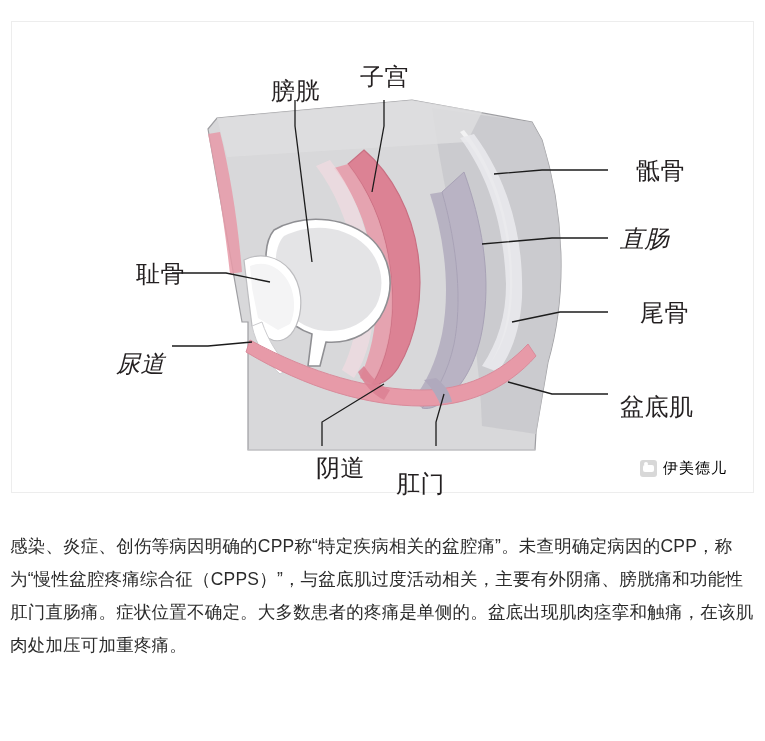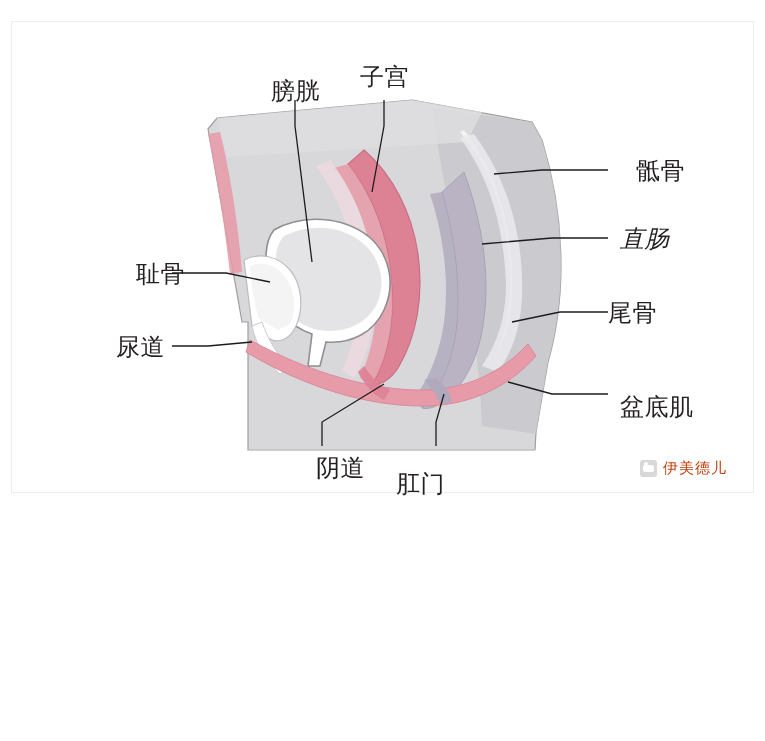--- a/index.html
+++ b/index.html
@@ -43,21 +43,21 @@
     white-space: nowrap;
     letter-spacing: 0.5px;
   }
   .watermark {
     position: absolute;
     right: 26px;
     bottom: 14px;
     display: flex;
     align-items: center;
     gap: 6px;
-    color: #c2410c;
+    color: #000000;
     font-size: 15px;
     letter-spacing: 1px;
   }
   .wm-icon {
     width: 17px;
     height: 17px;
     border-radius: 3px;
     background: #d8d8d8;
     position: relative;
     flex: 0 0 auto;
@@ -184,27 +184,28 @@
         <path d="M160 324 L196 324 L240 320"></path>
         <path d="M310 424 L310 400 L372 362"></path>
         <path d="M424 424 L424 400 L432 372"></path>
       </g>
     </svg>
 
     <div class="label" style="left:259px; top:57px;">膀胱</div>
     <div class="label" style="left:348px; top:43px;">子宫</div>
     <div class="label" style="left:624px; top:137px;">骶骨</div>
     <div class="label" style="left:608px; top:205px;font-style:italic;">直肠</div>
-    <div class="label" style="left:596px; top:279px;">尾骨</div>
+    <div class="label" style="left:628px; top:279px;">尾骨</div>
     <div class="label" style="left:608px; top:373px;">盆底肌</div>
     <div class="label" style="left:104px; top:240px;margin-left:20px;">耻骨</div>
-    <div class="label" style="left:104px; top:313px;">尿道</div>
+    <div class="label" style="left:104px; top:330px;font-style:italic;">尿道</div>
     <div class="label" style="left:304px; top:434px;">阴道</div>
     <div class="label" style="left:384px; top:434px;margin-top:16px;">肛门</div>
 
     <div class="watermark">
       <span class="wm-icon"></span>
       <span>伊美德儿</span>
     </div>
   </div>
 
+  <div class="body-text">感染、炎症、创伤等病因明确的CPP称“特定疾病相关的盆腔痛”。未查明确定病因的CPP，称为“慢性盆腔疼痛综合征（CPPS）”，与盆底肌过度活动相关，主要有外阴痛、膀胱痛和功能性肛门直肠痛。症状位置不确定。大多数患者的疼痛是单侧的。盆底出现肌肉痉挛和触痛，在该肌肉处加压可加重疼痛。</div>
 
 </div>
 
 </body></html>

